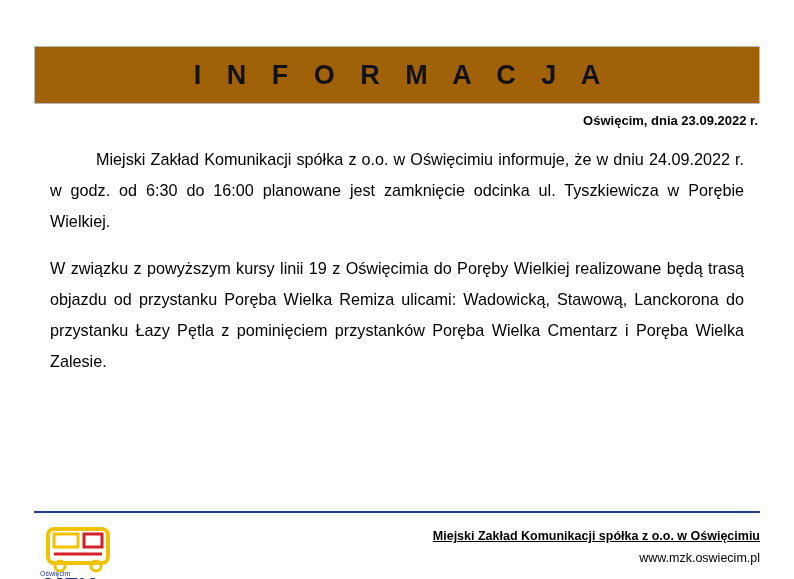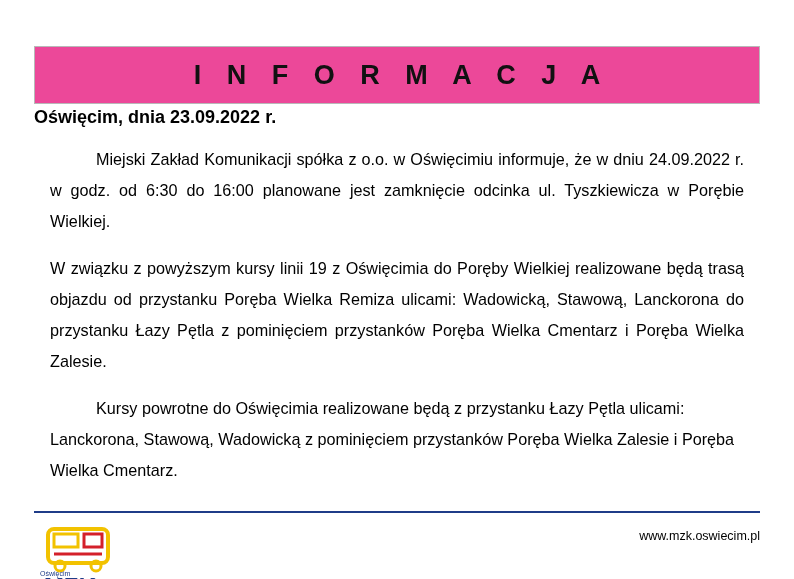--- a/index.html
+++ b/index.html
@@ -18,36 +18,36 @@
     position: relative;
     width: 794px;
     height: 579px;
     box-sizing: border-box;
     padding: 0 34px;
   }
   .title-box {
     margin-top: 46px;
     height: 56px;
     border: 1px solid #b8b8b8;
-    background: #ec4899;
+    background: #a16207;
     display: flex;
     align-items: center;
     justify-content: center;
   }
   .title-text {
     font-size: 27px;
     font-weight: bold;
     letter-spacing: 9px;
     color: #111111;
     padding-left: 9px;
   }
   .dateline {
-    margin-top: 3px;
-    text-align: left;
-    font-size: 18px;
+    margin-top: 9px;
+    text-align: right;
+    font-size: 13px;
     font-weight: bold;
     color: #000;
     padding-right: 2px;
   }
   .body-text {
     margin-top: 16px;
     font-size: 16.2px;
     line-height: 31px;
     text-align: justify;
     color: #000;
@@ -106,37 +106,37 @@
 
   <div class="title-box">
     <div class="title-text">I N F O R M A C J A</div>
   </div>
 
   <div class="dateline">Oświęcim, dnia 23.09.2022 r.</div>
 
   <div class="body-text">
     <p class="para indent">Miejski Zakład Komunikacji spółka z o.o. w Oświęcimiu informuje, że w dniu 24.09.2022 r. w godz. od 6:30 do 16:00 planowane jest zamknięcie odcinka ul. Tyszkiewicza w Porębie Wielkiej.</p>
     <p class="para">W związku z powyższym kursy linii 19 z Oświęcimia do Poręby Wielkiej realizowane będą trasą objazdu od przystanku Poręba Wielka Remiza ulicami: Wadowicką, Stawową, Lanckorona do przystanku Łazy Pętla z pominięciem przystanków Poręba Wielka Cmentarz i Poręba Wielka Zalesie.</p>
-    <p class="para indent last-left">Kursy powrotne do Oświęcimia realizowane będą z przystanku Łazy Pętla ulicami: Lanckorona, Stawową, Wadowicką z pominięciem przystanków Poręba Wielka Zalesie i Poręba Wielka Cmentarz.</p>
   </div>
 
   <div class="footer">
     <div class="logo">
       <svg width="120" height="76" viewBox="0 0 120 76">
 
         <rect x="14" y="6" width="60" height="34" rx="6" fill="none" stroke="#f2c200" stroke-width="4"></rect>
         <rect x="20" y="11" width="24" height="13" fill="none" stroke="#f2c200" stroke-width="3"></rect>
         <rect x="50" y="11" width="18" height="13" fill="none" stroke="#d4202a" stroke-width="3"></rect>
         <line x1="20" y1="31" x2="68" y2="31" stroke="#d4202a" stroke-width="3"></line>
         <circle cx="26" cy="43" r="5" fill="none" stroke="#f2c200" stroke-width="3"></circle>
         <circle cx="62" cy="43" r="5" fill="none" stroke="#f2c200" stroke-width="3"></circle>
 
         <text x="6" y="53" font-family="Liberation Sans, sans-serif" font-size="7" fill="#1f3c88">Oświęcim</text>
 
         <text x="8" y="72" font-family="Liberation Sans, sans-serif" font-size="24" font-weight="bold" font-style="italic" fill="#1f3c88">MZK</text>
       </svg>
     </div>
     <div class="footer-info">
+      <div class="line1">Miejski Zakład Komunikacji spółka z o.o. w Oświęcimiu</div>
       <div class="line3">www.mzk.oswiecim.pl</div>
     </div>
   </div>
 
 </div>
 
 </body></html>

